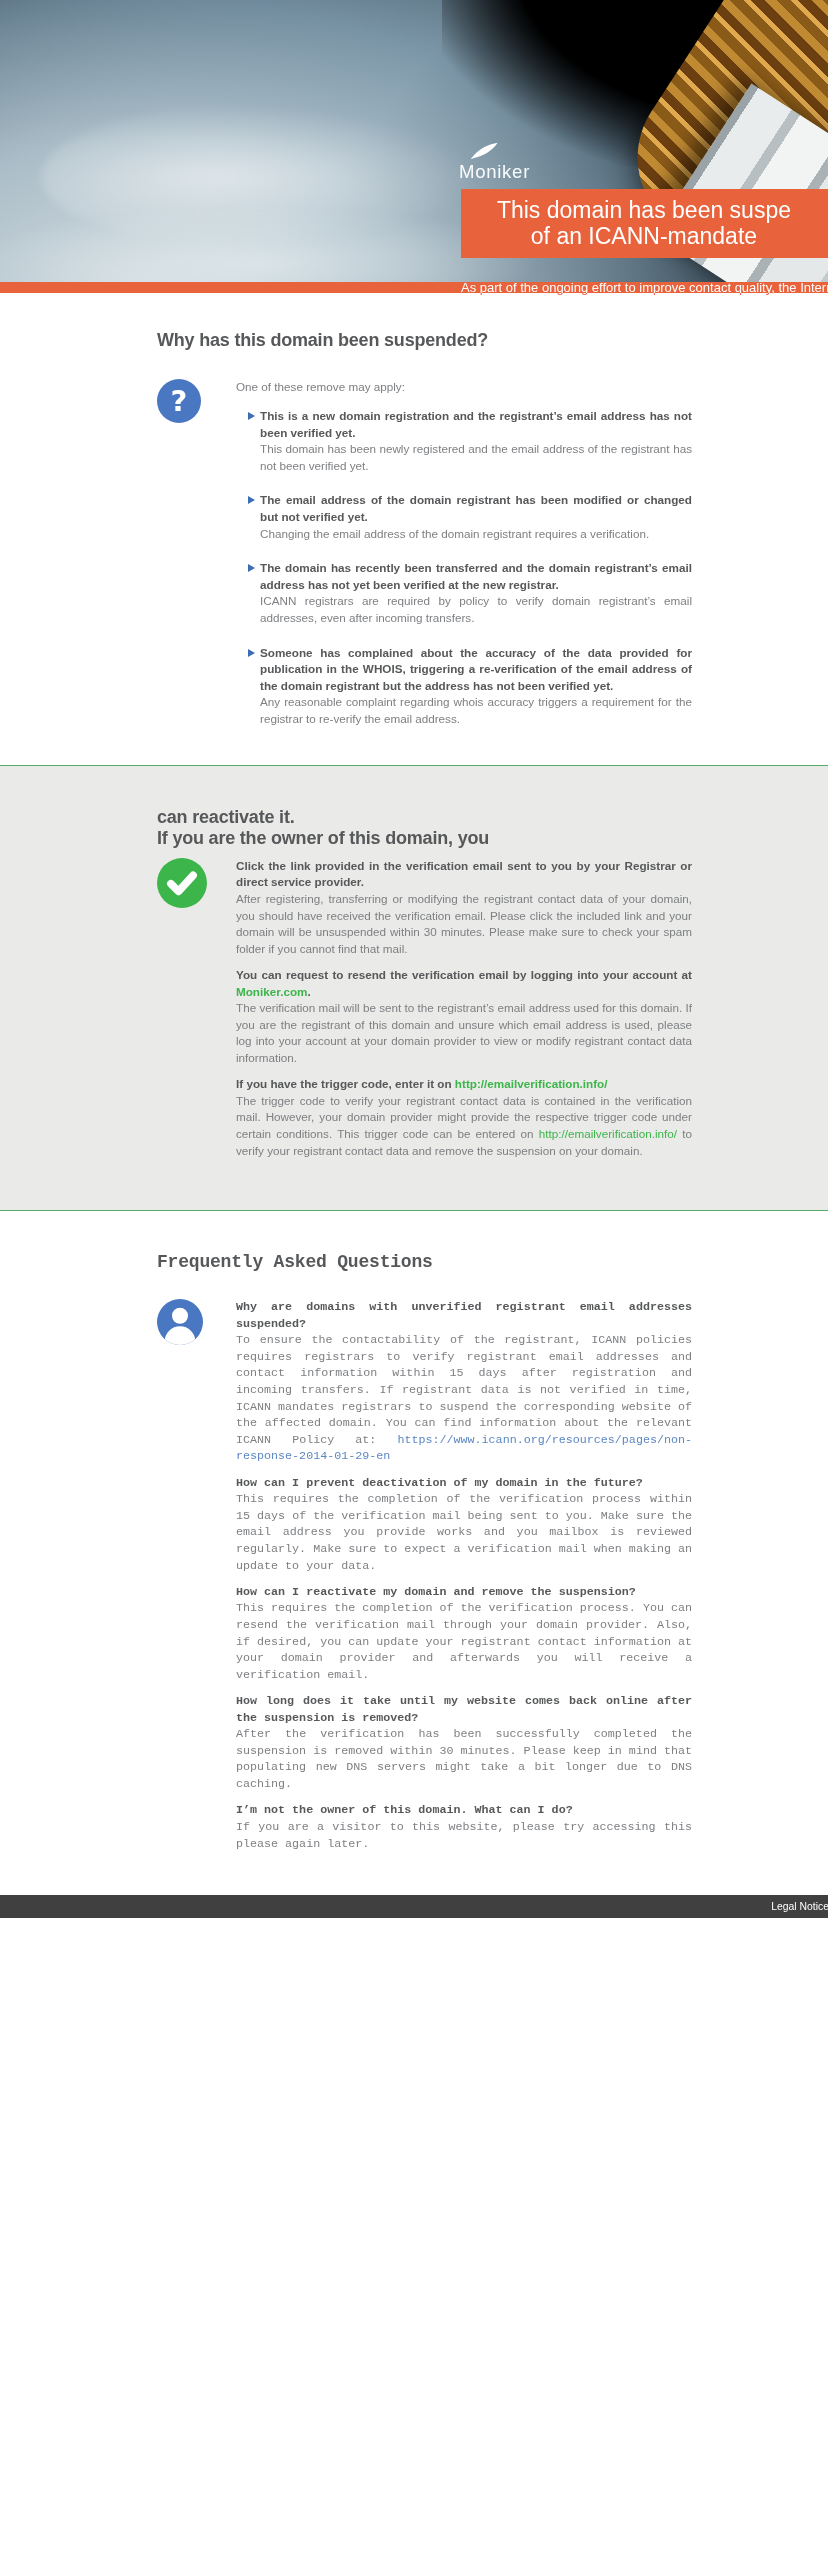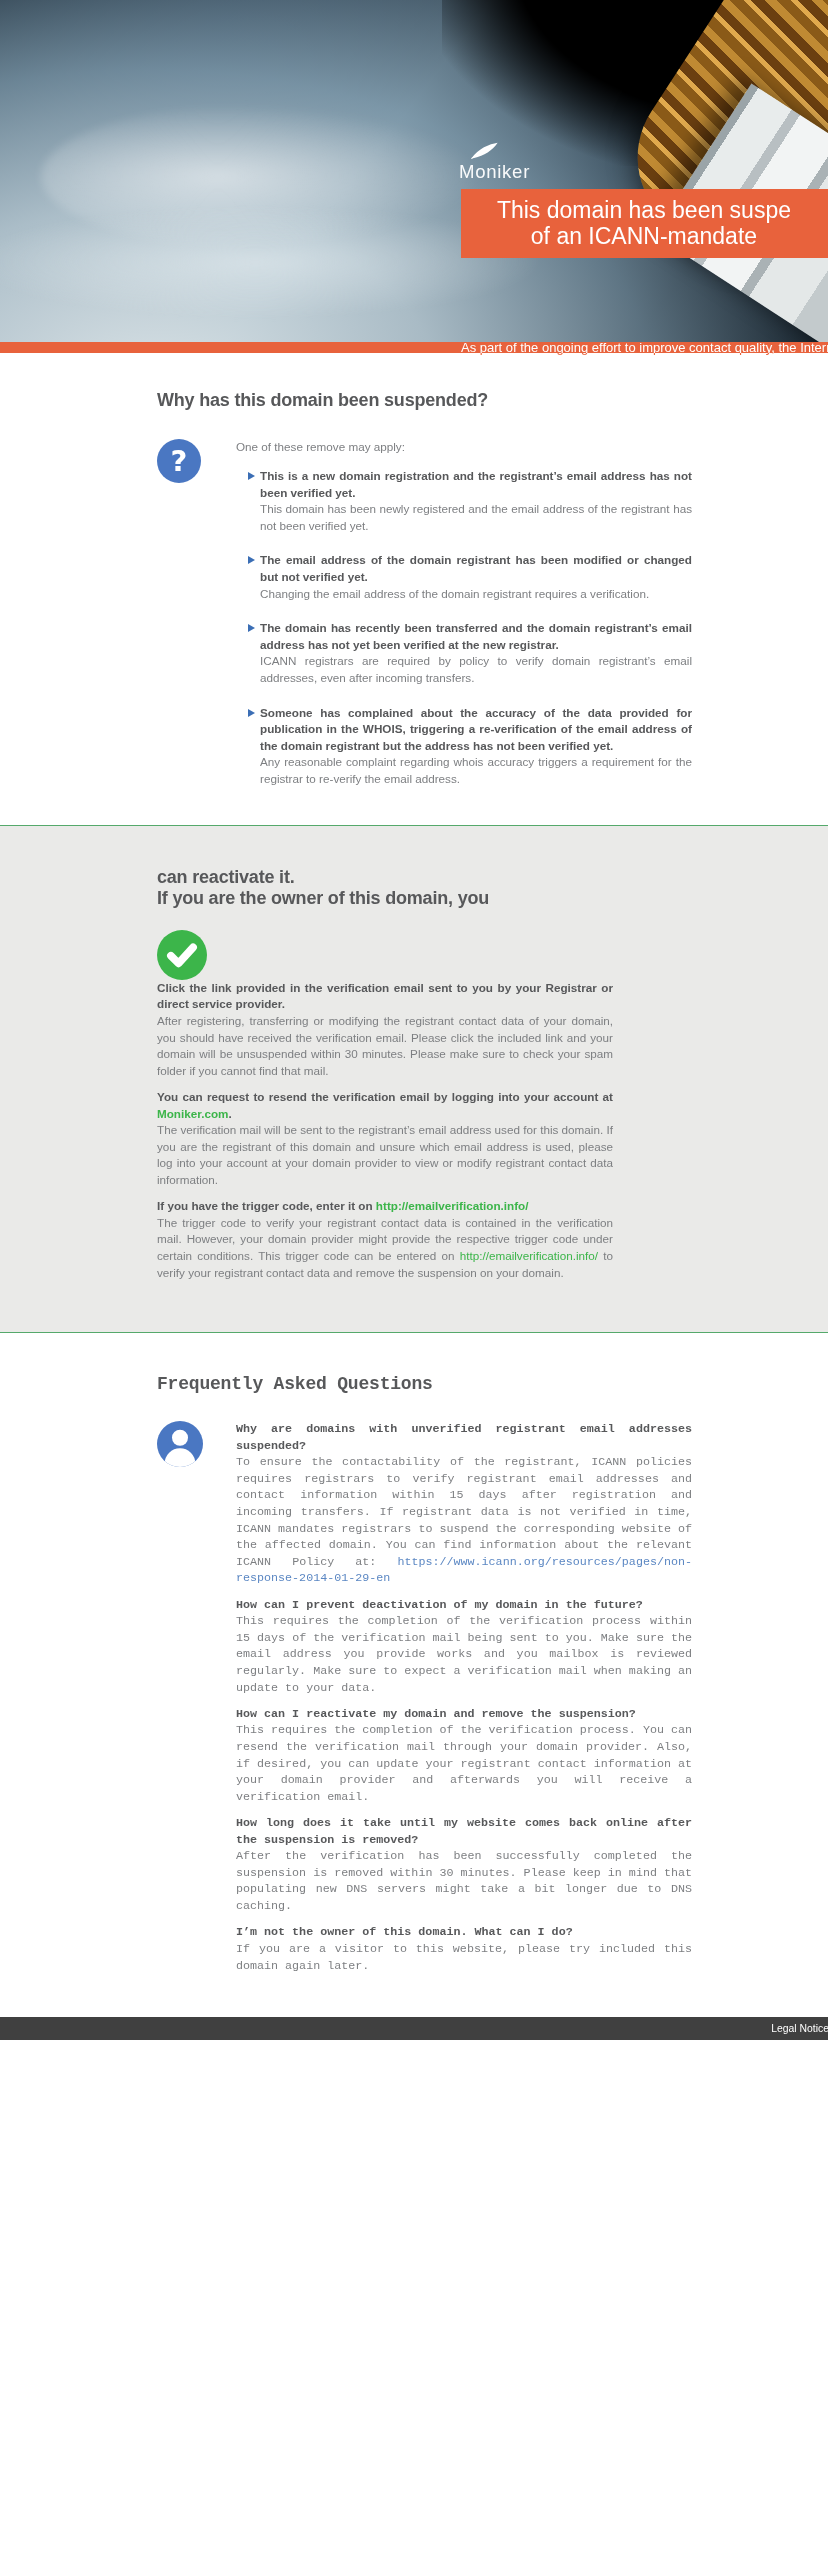--- a/index.html
+++ b/index.html
@@ -6,21 +6,21 @@
   html,body { width:829px; height:2576px; }
   body {
     background:#ffffff;
     font-family:"Liberation Sans", sans-serif;
     overflow:hidden;
     position:relative;
   }
 
   
   .hero {
-    position:relative; height:342px; overflow:hidden;
+    position:relative; height:282px; overflow:hidden;
     background:
       radial-gradient(ellipse 967px 622px at 18% 115%, rgba(222,230,233,.95) 0%, rgba(180,198,208,.9) 30%, rgba(120,148,166,.75) 52%, rgba(40,60,76,.6) 70%, rgba(5,8,12,.9) 88%),
       linear-gradient(128deg, #3a4a55 0%, #5d7486 22%, #8aa2b0 45%, #24323d 68%, #05070a 82%, #000 100%);
   }
   .hero .cloud1 { position:absolute; left:41px; top:104px; width:442px; height:145px; border-radius:50%;
     background:radial-gradient(ellipse at 40% 50%, rgba(255,255,255,.55), rgba(255,255,255,0) 70%); filter:blur(4.1px);}
   .hero .cloud2 { position:absolute; left:-28px; top:207px; width:566px; height:110px; border-radius:50%;
     background:radial-gradient(ellipse at 50% 50%, rgba(240,246,248,.5), rgba(255,255,255,0) 72%); filter:blur(3.5px);}
   .hero .space { position:absolute; right:0; top:-41px; width:387px; height:207px;
     background:radial-gradient(ellipse at 85% 0%, #000 55%, rgba(0,0,0,0) 78%); }
@@ -67,21 +67,21 @@
   .q-icon { width:44px; height:44px; border-radius:50%; background:#4a77c2; color:#ffffff;
     display:flex; align-items:center; justify-content:center;
     font-size:29px; font-weight:bold; font-family:"DejaVu Sans", sans-serif; }
   .reasons ul { list-style:none; margin-top:12.4px; }
   .reasons li { position:relative; padding-left:24px; margin-bottom:18px; }
   .tri { position:absolute; left:11.7px; top:4.1px; width:0; height:0;
     border-left:7px solid #3b6eb5; border-top:4.1px solid transparent; border-bottom:4.1px solid transparent; }
 
   
   .owner { background:#eaeae8; border-top:0.7px solid #55a96b; border-bottom:0.7px solid #55a96b; padding:41px 0; }
-  .owner .row { margin-top:21px;flex-direction:column; }
+  .owner .row { margin-top:9px; }
   .owner .pgroup { margin-bottom:9.7px; }
   .check-icon { display:block; }
 
   
   .faq { padding:41px 0 0; background:#ffffff;font-family:Liberation Mono, monospace; }
   .faq .row { margin-top:26px; }
   .faq .pgroup { margin-bottom:9.7px; }
   .person-icon { display:block; }
 
   a.glink  { color:#3cb54a; font-weight:bold; text-decoration:none; }
@@ -219,21 +219,21 @@
         <div class="pgroup">
           <div class="bold-block">How can I reactivate my domain and remove the suspension?</div>
           <div>This requires the completion of the verification process. You can resend the verification mail through your domain provider. Also, if desired, you can update your registrant contact information at your domain provider and afterwards you will receive a verification email.</div>
         </div>
         <div class="pgroup">
           <div class="bold-block">How long does it take until my website comes back online after the suspension is removed?</div>
           <div>After the verification has been successfully completed the suspension is removed within 30 minutes. Please keep in mind that populating new DNS servers might take a bit longer due to DNS caching.</div>
         </div>
         <div class="pgroup">
           <div class="bold-block">I’m not the owner of this domain. What can I do?</div>
-          <div>If you are a visitor to this website, please try included this domain again later.</div>
+          <div>If you are a visitor to this website, please try accessing this please again later.</div>
         </div>
       </div>
     </div>
   </div>
 </div>
 
 <div class="footer">
   <a href="#">Legal Notice</a>
 </div>
 <div class="bottom-spacer"></div>

